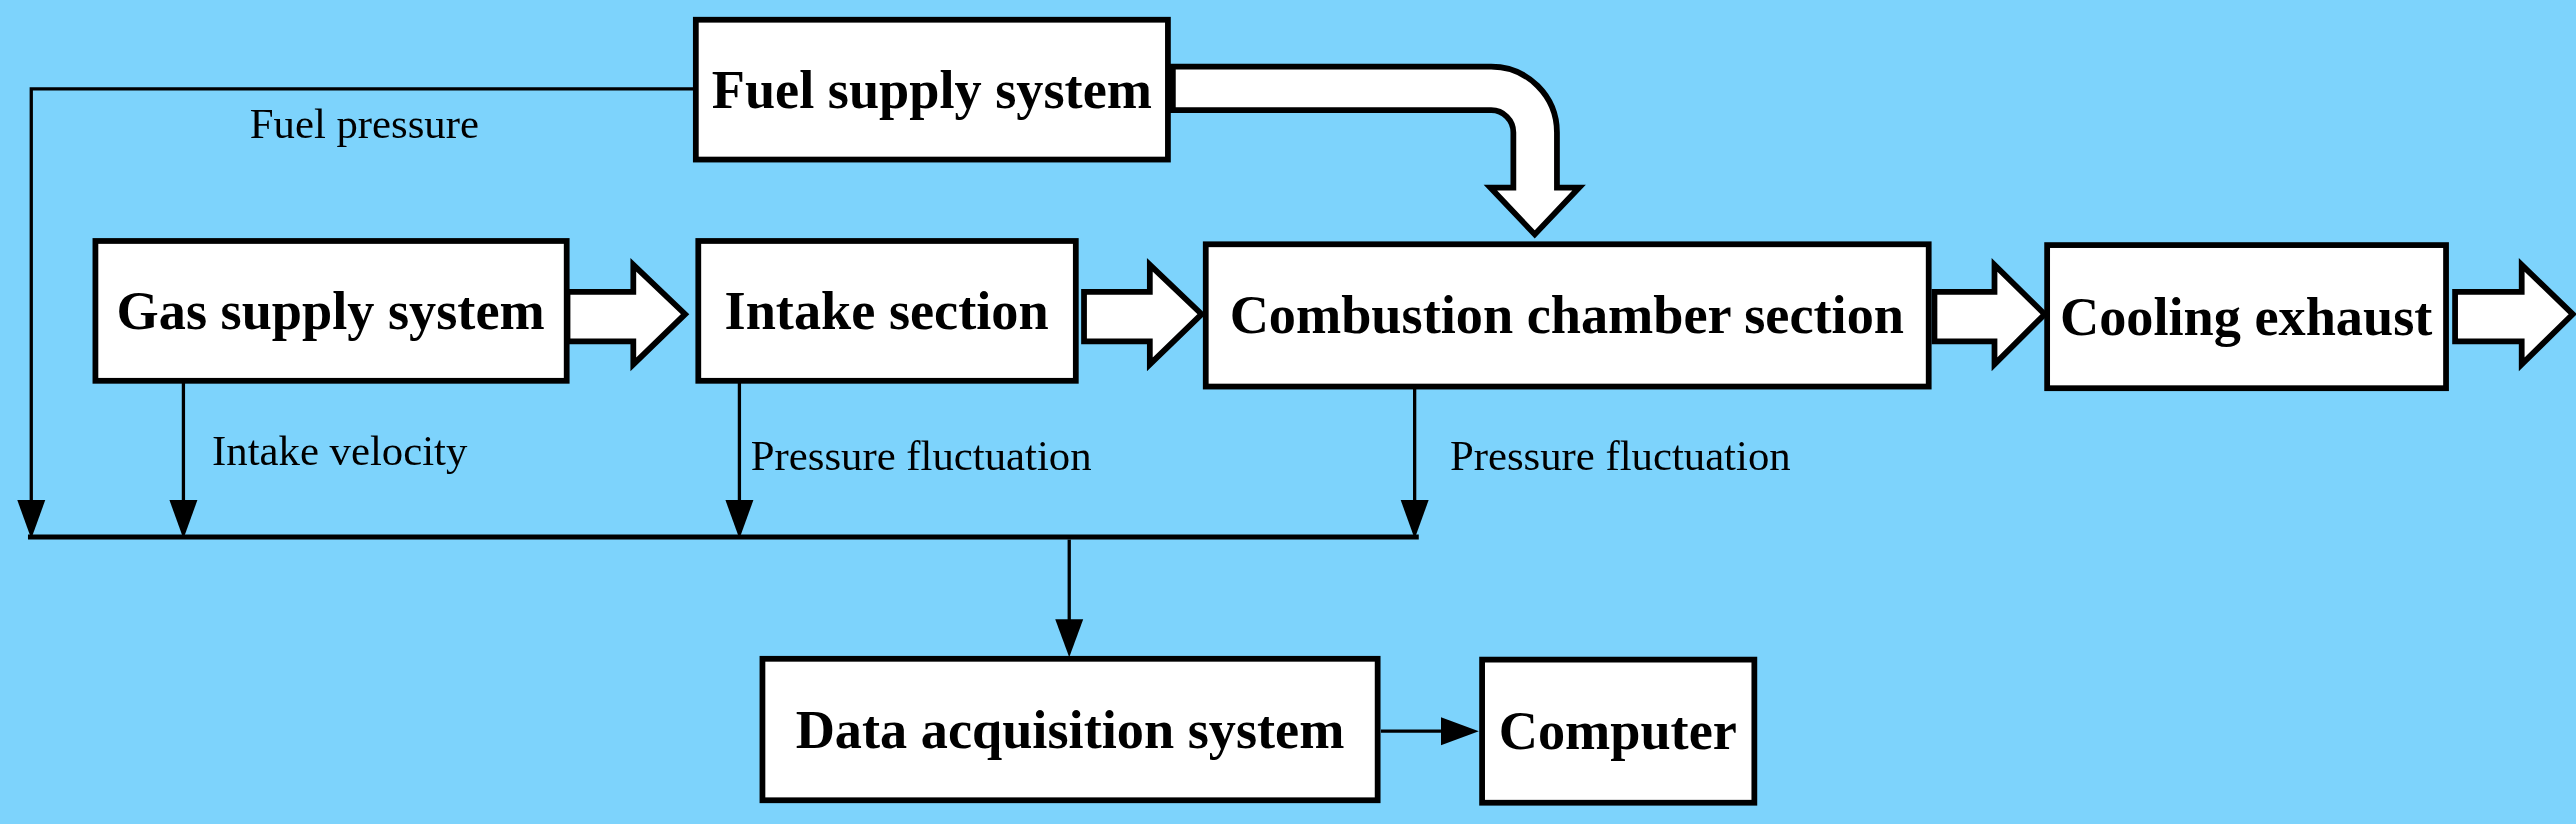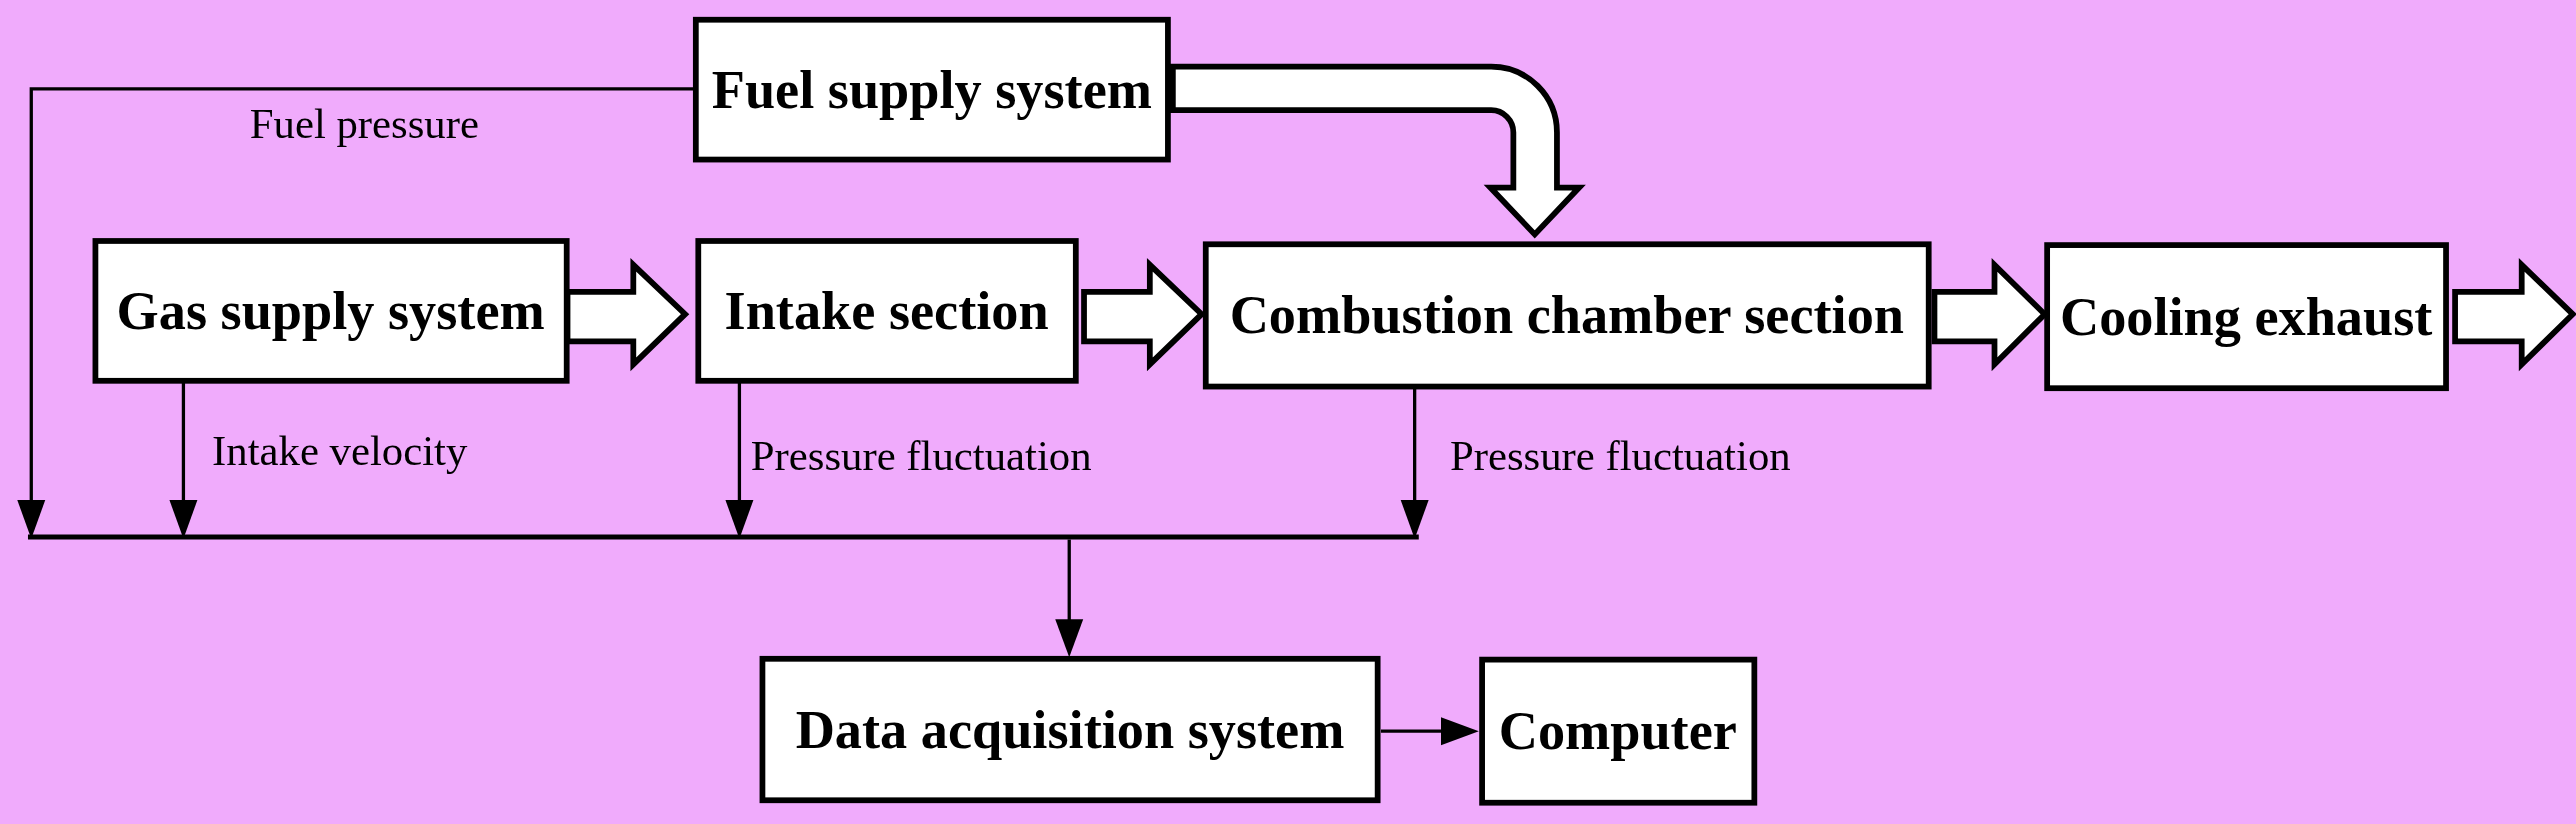--- a/index.html
+++ b/index.html
@@ -1,16 +1,16 @@
 <!DOCTYPE html>
 <html style="font-size:13px"><head>
 <meta charset="utf-8">
 <style>
   html, body { margin: 0; padding: 0; background: #ffffff; }
-  .stage { width: 100%; background: #f0abfc; }
+  .stage { width: 100%; background: #7dd3fc; }
   svg { display: block; width: 100%; height: auto; }
   .node-rect   { fill: #ffffff; stroke: #000000; stroke-width: 7; }
   .block-arrow { fill: #ffffff; stroke: #000000; stroke-width: 7; stroke-linejoin: miter; }
   .thin-line   { fill: none; stroke: #000000; stroke-width: 4; }
   .collector   { fill: none; stroke: #000000; stroke-width: 6; }
   .arrow-head  { fill: #000000; stroke: none; }
   .node-label  { font-family: "Liberation Serif", "DejaVu Serif", serif;
                  font-weight: bold; font-size: 66px; fill: #000000;
                  text-anchor: middle; }
   .edge-label  { font-family: "Liberation Serif", "DejaVu Serif", serif;

